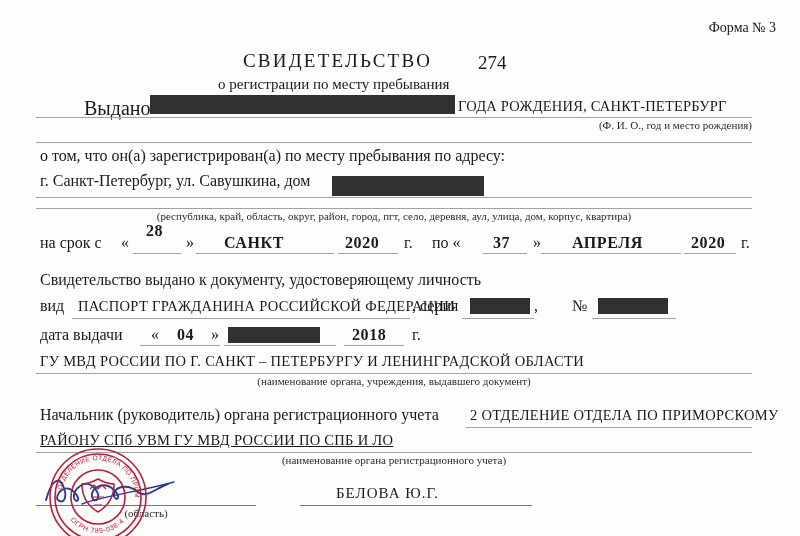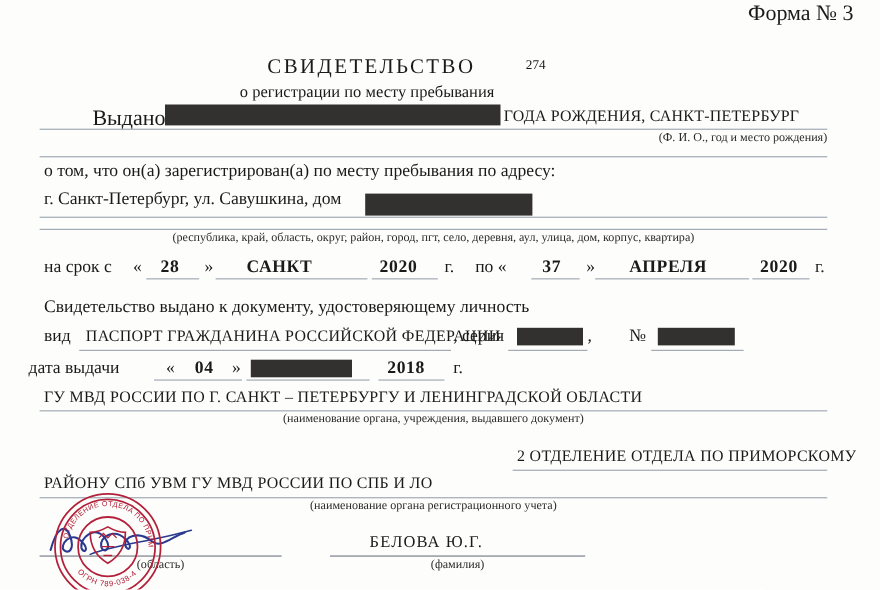--- a/index.html
+++ b/index.html
@@ -17,31 +17,31 @@
   }
   .page {
     position: absolute;
     inset: 0;
     background: #fdfdfb;
   }
   
   .abs { position: absolute; }
 
   .form-no {
-    top: 1px; right: 24px;
-    font-size: 20px;
+    top: 20px; right: 24px;
+    font-size: 14px;
   }
   .title-main {
     top: 50px; left: 243px;
     font-size: 19px;
     letter-spacing: 2.2px;
   }
   .title-num {
     top: 52px; left: 478px;
-    font-size: 12px;
+    font-size: 19px;
     text-underline-offset: 3px;
   }
   .title-sub {
     top: 76px; left: 218px;
     font-size: 15px;
   }
 
   .lbl-vydano {
     top: 97px; left: 84px;
     font-size: 20px;
@@ -139,21 +139,21 @@
 
   <div class="line-text" style="top:172px; left:40px;">г. Санкт-Петербург, ул. Савушкина, дом</div>
   <div class="redact-block r2"></div>
   <div class="rule" style="top:197px; left:36px; width:716px;"></div>
 
   <div class="rule" style="top:208px; left:36px; width:716px;"></div>
   <div class="caption" style="top:210px; left:36px; width:716px;">(республика, край, область, округ, район, город, пгт, село, деревня, аул, улица, дом, корпус, квартира)</div>
 
   <div class="line-text" style="top:234px; left:40px;">на срок с</div>
   <div class="line-text" style="top:234px; left:121px;">«</div>
-  <div class="line-text bold-val" style="top:234px; left:146px;">28</div>
+  <div class="line-text bold-val" style="top:222px; left:146px;">28</div>
   <div class="line-text" style="top:234px; left:186px;">»</div>
   <div class="line-text bold-val" style="top:234px; left:224px;">САНКТ</div>
   <div class="line-text bold-val" style="top:234px; left:345px;">2020</div>
   <div class="line-text" style="top:234px; left:404px;">г.</div>
   <div class="line-text" style="top:234px; left:432px;">по «</div>
   <div class="line-text bold-val" style="top:234px; left:493px;">37</div>
   <div class="line-text" style="top:234px; left:533px;">»</div>
   <div class="line-text bold-val" style="top:234px; left:572px;">АПРЕЛЯ</div>
   <div class="line-text bold-val" style="top:234px; left:691px;">2020</div>
   <div class="line-text" style="top:234px; left:741px;">г.</div>
@@ -172,53 +172,53 @@
   <div class="line-text" style="top:297px; left:412px;">, серия</div>
   <div class="redact-block r3"></div>
   <div class="line-text" style="top:297px; left:534px;">,</div>
   <div class="line-text" style="top:297px; left:572px;">№</div>
   <div class="redact-block r4"></div>
 
   <div class="rule" style="top:318px; left:72px; width:338px;"></div>
   <div class="rule" style="top:318px; left:462px; width:72px;"></div>
   <div class="rule" style="top:318px; left:592px; width:84px;"></div>
 
-  <div class="line-text" style="top:326px; left:26px;text-align:right;">дата выдачи</div>
+  <div class="line-text" style="top:326px; left:40px;text-align:right;">дата выдачи</div>
   <div class="line-text" style="top:326px; left:151px;">«</div>
   <div class="line-text bold-val" style="top:326px; left:177px;">04</div>
   <div class="line-text" style="top:326px; left:211px;">»</div>
   <div class="redact-block r5"></div>
   <div class="line-text bold-val" style="top:326px; left:352px;">2018</div>
   <div class="line-text" style="top:326px; left:412px;">г.</div>
 
   <div class="rule" style="top:345px; left:140px; width:80px;"></div>
   <div class="rule" style="top:345px; left:224px; width:112px;"></div>
   <div class="rule" style="top:345px; left:344px; width:60px;"></div>
 
   <div class="line-text small-caps" style="top:353px; left:40px;">ГУ  МВД  РОССИИ  ПО  Г. САНКТ – ПЕТЕРБУРГУ  И  ЛЕНИНГРАДСКОЙ ОБЛАСТИ</div>
   <div class="rule" style="top:373px; left:36px; width:716px;"></div>
   <div class="caption" style="top:375px; left:36px; width:716px;">(наименование органа, учреждения, выдавшего документ)</div>
 
+  <div class="line-text" style="top:406px; left:40px;">Начальник (руководитель) органа регистрационного учета</div>
   <div class="line-text small-caps" style="top:407px; left:470px;">2 ОТДЕЛЕНИЕ ОТДЕЛА  ПО ПРИМОРСКОМУ</div>
   <div class="rule" style="top:427px; left:466px; width:286px;"></div>
 
-  <div class="line-text small-caps" style="top:432px; left:40px;">РАЙОНУ СПб УВМ  ГУ  МВД РОССИИ  ПО СПБ  И  ЛО</div>
+  <div class="line-text small-caps" style="top:432px; left:40px;text-decoration:underline;">РАЙОНУ СПб УВМ  ГУ  МВД РОССИИ  ПО СПБ  И  ЛО</div>
   <div class="rule" style="top:452px; left:36px; width:716px;"></div>
   <div class="caption" style="top:454px; left:36px; width:716px;">(наименование органа регистрационного учета)</div>
 
   <svg class="signature" viewBox="0 0 150 40" xmlns="http://www.w3.org/2000/svg">
     <path d="M4 30 C10 8, 18 6, 22 18 C26 30, 20 34, 16 30 C12 26, 22 12, 32 22 C40 30, 34 34, 32 28 C30 20, 44 6, 54 20 C60 29, 52 34, 50 27 C48 18, 62 10, 72 20 C80 28, 74 32, 72 26 C70 18, 84 12, 96 22 C104 29, 114 18, 126 14" fill="none" stroke="#2b3a8f" stroke-width="1.9" stroke-linecap="round"></path>
     <path d="M40 34 C60 26, 96 22, 132 12" fill="none" stroke="#2b3a8f" stroke-width="1.4" stroke-linecap="round"></path>
   </svg>
   <div class="rule rule-dark" style="top:505px; left:36px; width:220px;"></div>
   <div class="caption" style="top:507px; left:36px; width:220px;">(область)</div>
 
   <div class="abs fam-name">БЕЛОВА Ю.Г.</div>
   <div class="rule rule-dark" style="top:505px; left:300px; width:232px;"></div>
-  <div class="caption" style="top:507px; left:300px; width:232px;">(фамилия)</div>
 
   <div class="stamp">
     <svg width="140" height="105" viewBox="0 0 140 105" xmlns="http://www.w3.org/2000/svg">
       <g fill="none" stroke="#b3203a" stroke-width="1.6">
         <circle cx="70" cy="52" r="48"></circle>
         <circle cx="70" cy="52" r="43"></circle>
         <circle cx="70" cy="52" r="27"></circle>
       </g>
       <path d="M70 34 c-7 4 -12 5 -16 5 0 14 6 22 16 28 10 -6 16 -14 16 -28 -4 0 -9 -1 -16 -5 z" fill="none" stroke="#b3203a" stroke-width="1.5"></path>
       <path d="M62 44 l4 -4 4 4 4 -4 4 4 M64 52 h12 M66 60 h8" fill="none" stroke="#b3203a" stroke-width="1.2"></path>

